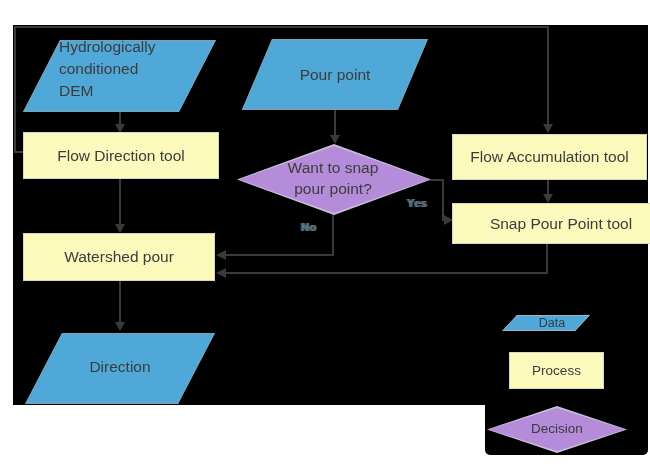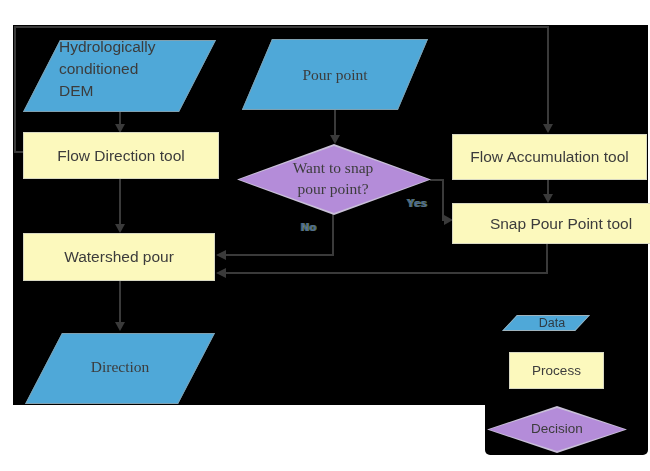--- a/index.html
+++ b/index.html
@@ -19,21 +19,21 @@
   }
   .para{
     position:absolute;background:#4fa8d8;border:1px solid #7fa0b0;
     transform-origin:top left;box-sizing:border-box;
   }
   .diamond-outer{position:absolute;background:#c9c0d8;
     clip-path:polygon(50% 0,100% 50%,50% 100%,0 50%);}
   .diamond-inner{position:absolute;left:2px;top:2px;right:2px;bottom:2px;background:#b48cd9;
     clip-path:polygon(50% 0,100% 50%,50% 100%,0 50%);}
   .shape-label{position:absolute;font-size:15.5px;line-height:22px;}
-  .center{text-align:center;font-family:Liberation Serif, serif;}
+  .center{text-align:center;}
 
   
   .edge{position:absolute;background:#3a3a3a;}
   .arr{position:absolute;width:0;height:0;}
   .arr.down{border-left:5px solid transparent;border-right:5px solid transparent;border-top:9px solid #3a3a3a;}
   .arr.left{border-top:5px solid transparent;border-bottom:5px solid transparent;border-right:10px solid #3a3a3a;}
   .arr.right{border-top:5px solid transparent;border-bottom:5px solid transparent;border-left:9px solid #3a3a3a;}
 
   .edge-label{
     position:absolute;font-size:11px;font-weight:bold;color:#4f6c94;

